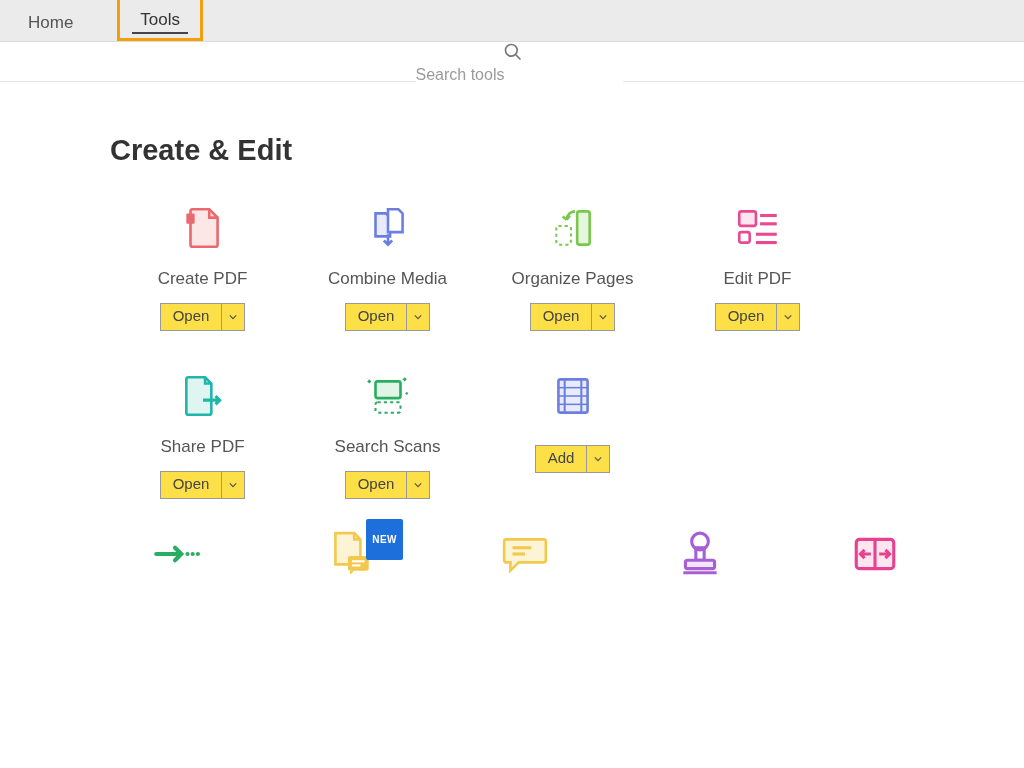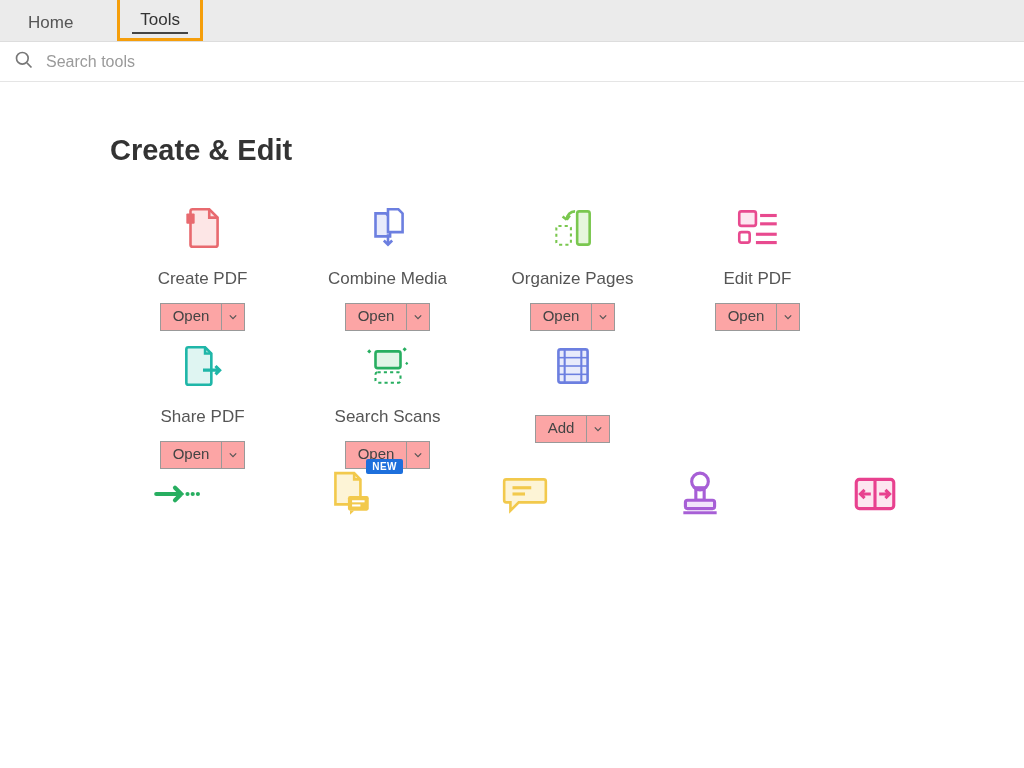--- a/index.html
+++ b/index.html
@@ -40,20 +40,21 @@
     height: 2px;
     background: #444;
   }
   .searchbar {
     display: flex;
     align-items: center;
     height: 40px;
     padding-left: 14px;
     border-bottom: 1px solid #e5e5e5;
     background: #fff;
+    flex-direction: column;
   }
   .searchbar .sicon { color: #777; margin-right: 12px; }
   .searchbar input {
     border: none;
     outline: none;
     font-size: 16px;
     color: #555;
     flex: 1;
   }
   .searchbar input::placeholder { color: #9a9a9a; }
@@ -68,38 +69,39 @@
     margin: 22px 0 26px 0;
   }
   .grid {
     display: flex;
     flex-wrap: wrap;
     gap: 0;
   }
   .tool {
     width: 185px;
     text-align: center;
+    margin-bottom: 30px;
   }
   .tool .iconbox {
     height: 70px;
     display: flex;
     align-items: center;
     justify-content: center;
   }
   .tool .tlabel {
     font-size: 17px;
     color: #555;
     margin-top: 6px;
   }
   .splitbtn {
     display: inline-flex;
     margin-top: 14px;
     border: 1px solid #999;
     height: 28px;
-    background: #fca5a5;
+    background: #fde047;
     cursor: pointer;
   }
   .splitbtn .main {
     padding: 3px 12px;
     font-size: 15px;
     color: #444;
     border-right: 1px solid #999;
   }
   .splitbtn .arrow {
     width: 22px;
@@ -107,21 +109,21 @@
     align-items: center;
     justify-content: center;
   }
   .splitbtn .arrow svg { width: 8px; height: 8px; }
 
   .badge-new {
     background: #1d6fdc;
     color: #fff;
     font-size: 10px;
     font-weight: 700;
-    padding: 2px 6px;
+    padding: 15px 6px;
     border-radius: 2px;
     letter-spacing: 0.5px;
     position: absolute;
     top: -10px;
     right: 2px;
   }
   .iconbox { position: relative; }
   .row2 {
     display: flex;
     justify-content: flex-start;

